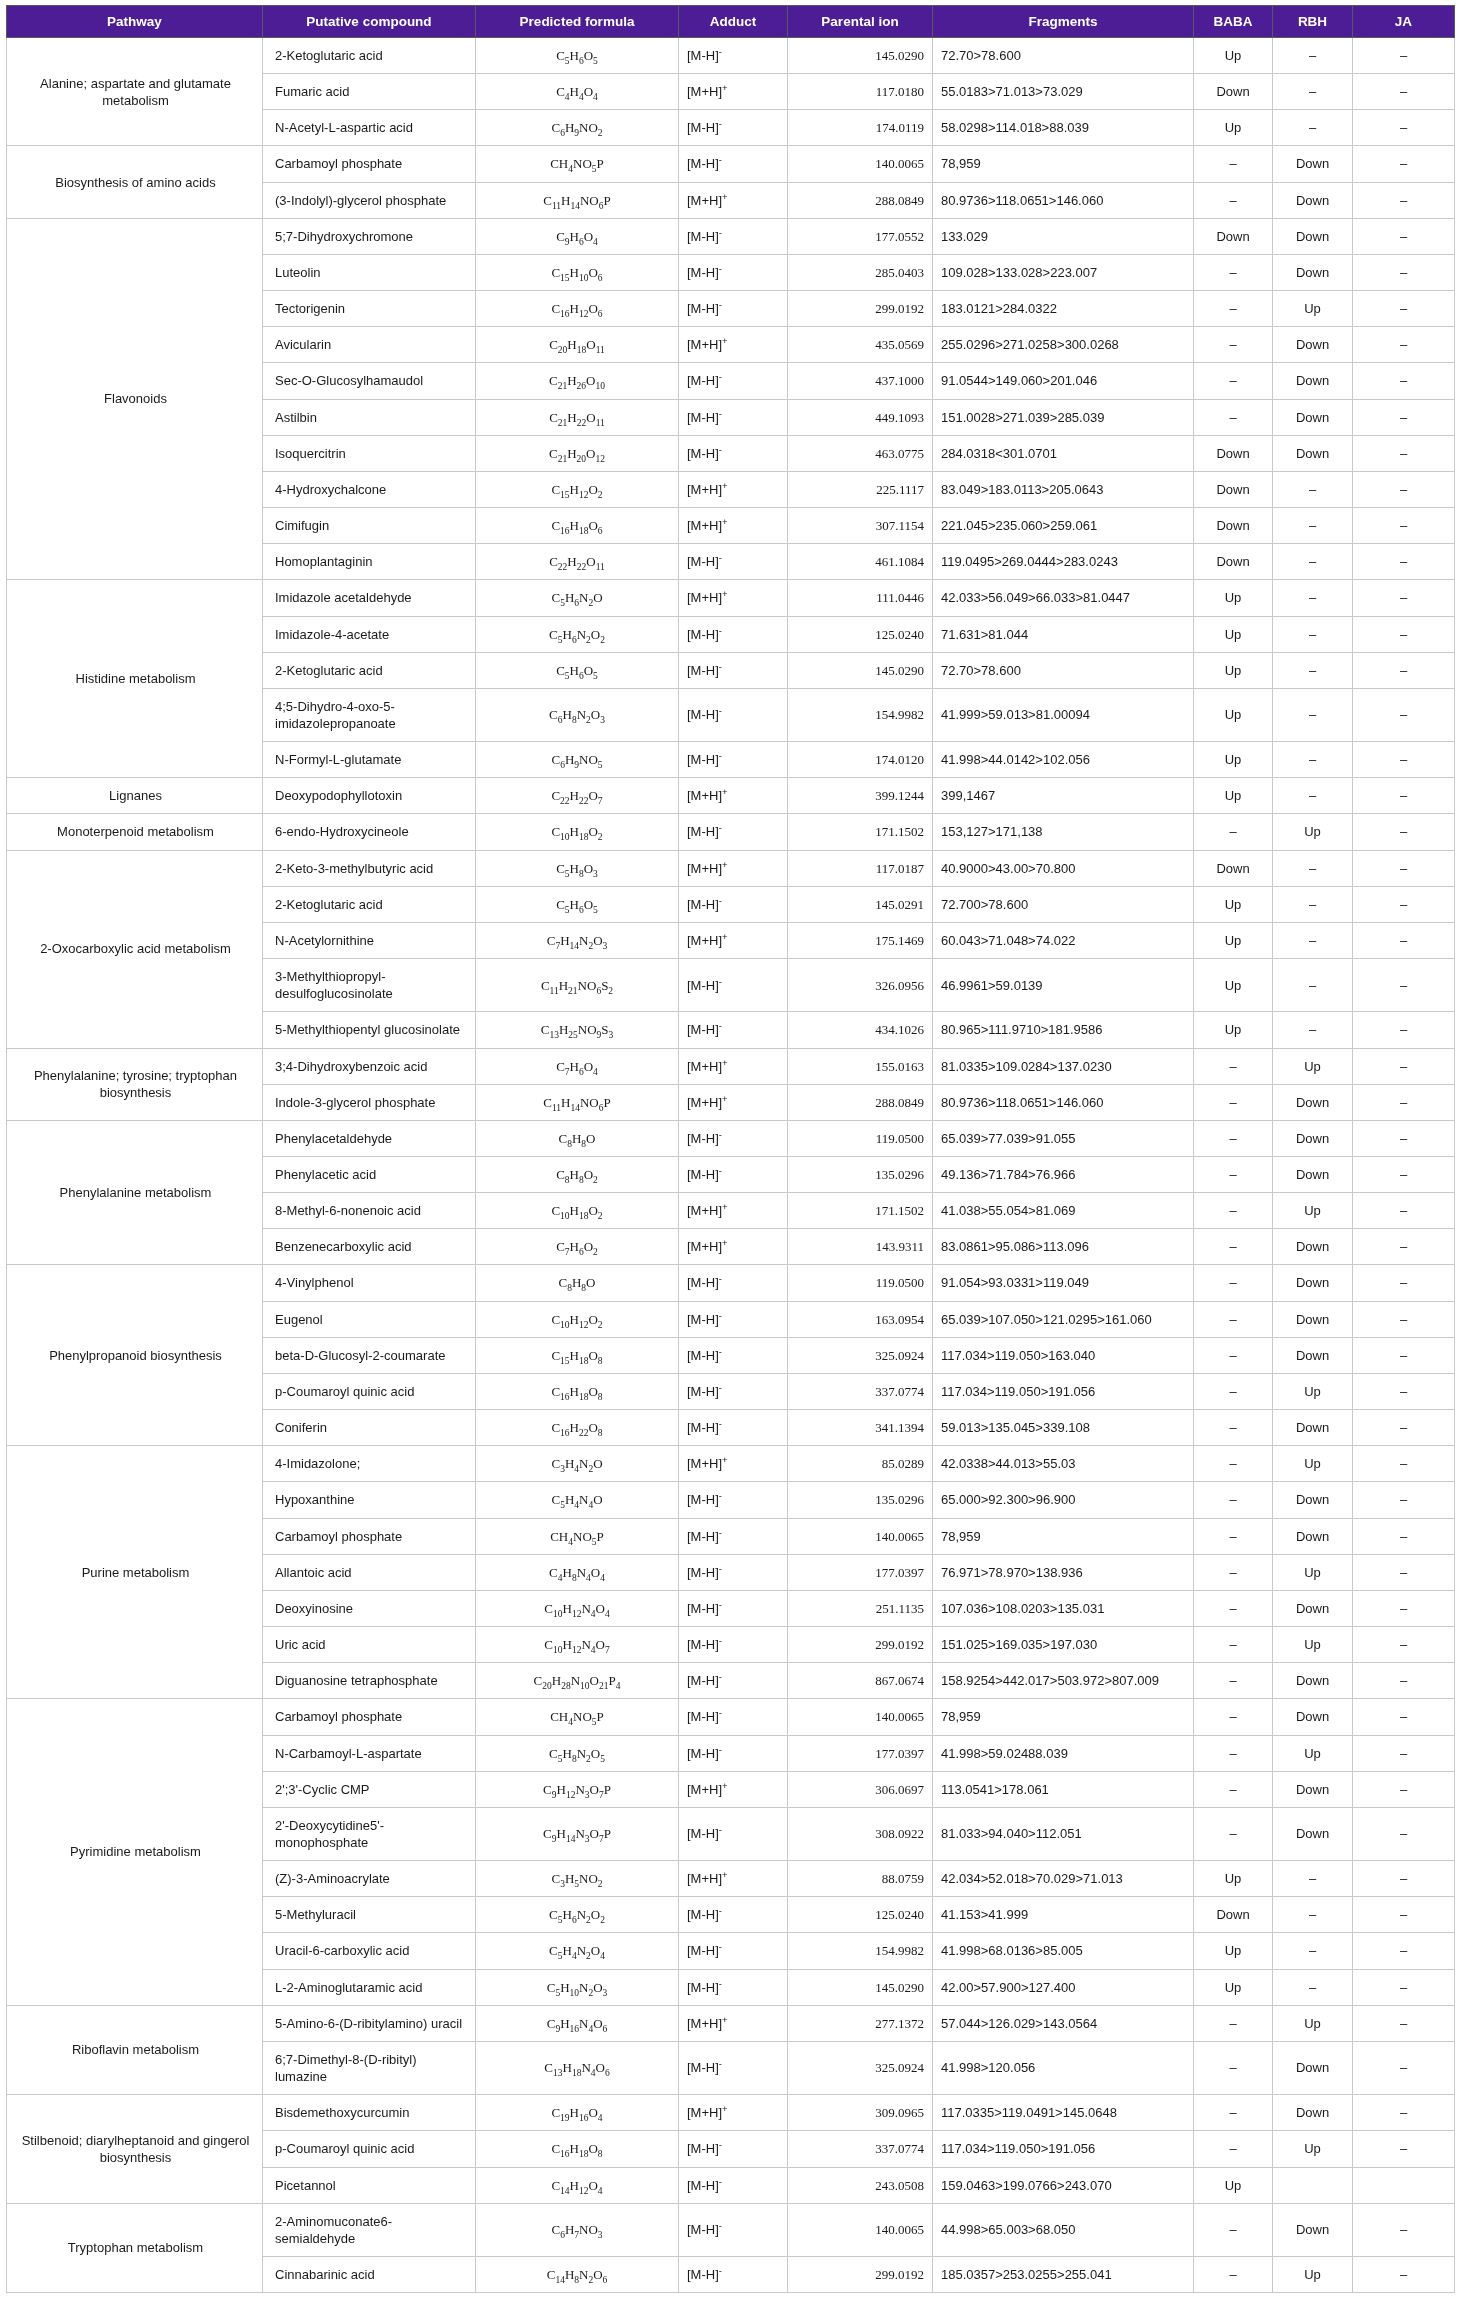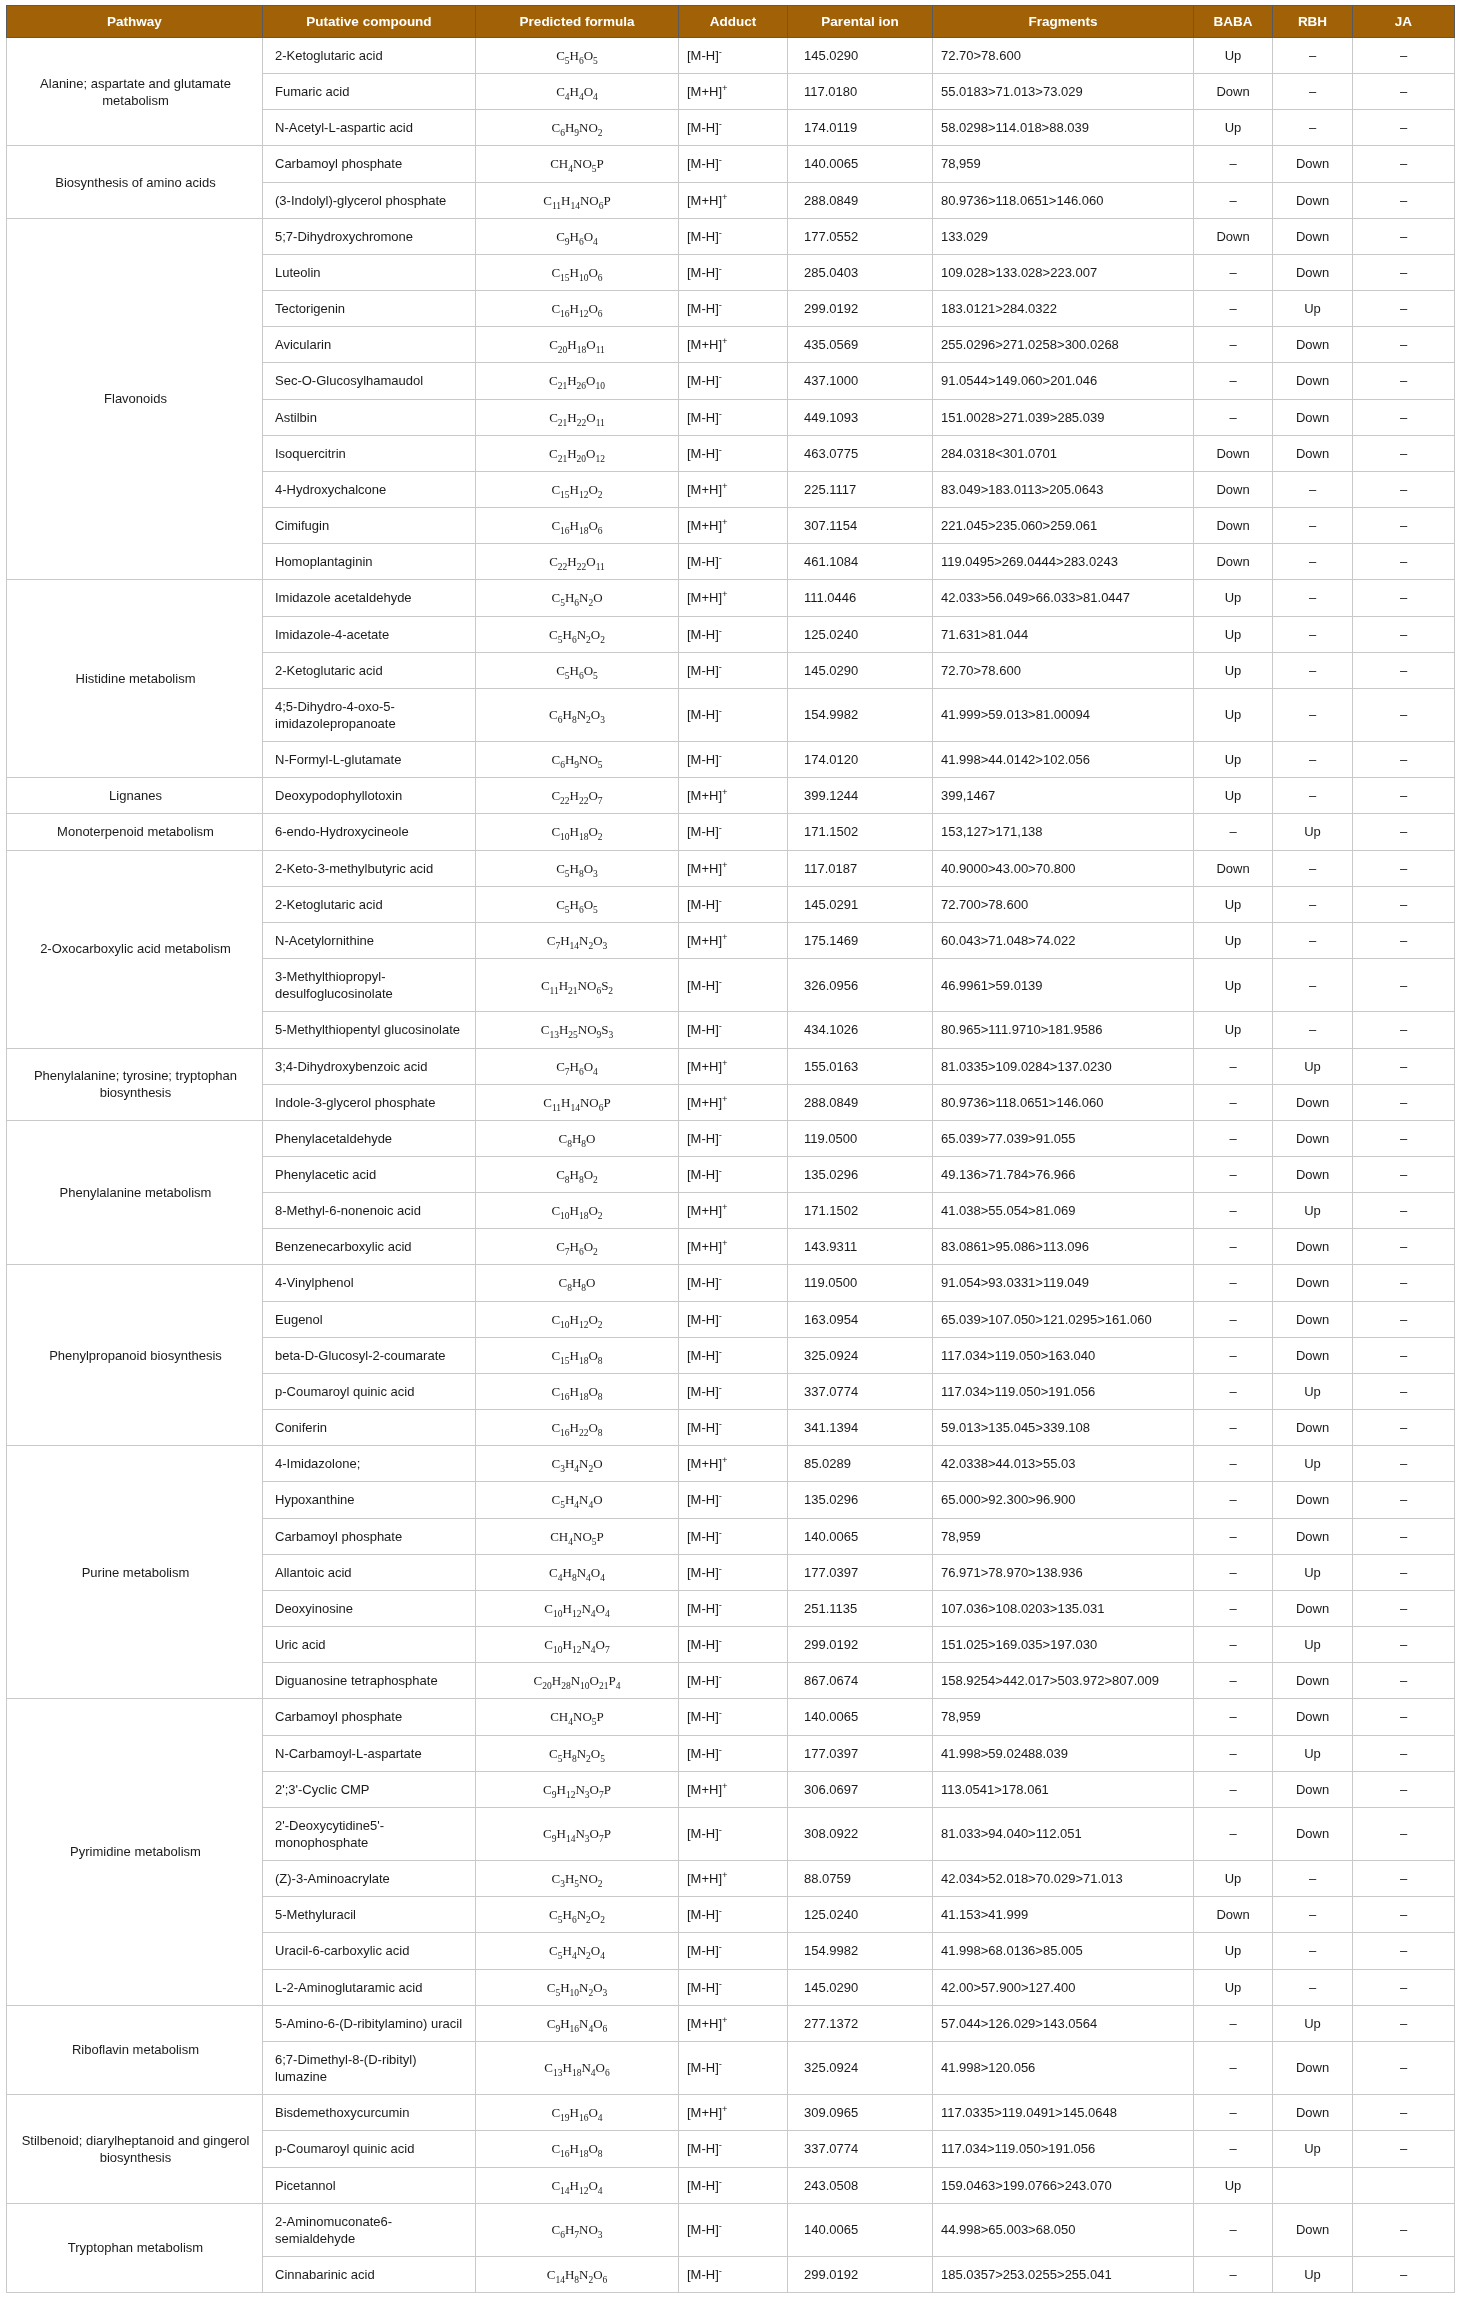--- a/index.html
+++ b/index.html
@@ -10,21 +10,21 @@
     width: 1460px;
   }
   .page { width: 1460px; min-height: 2304px; padding: 5px 6px 0 6px; }
 
   table {
     border-collapse: collapse;
     width: 1448px;
     table-layout: fixed;
   }
   thead th {
-    background: #a16207;
+    background: #4c1d95;
     color: #ffffff;
     font-size: 13.5px;
     font-weight: 700;
     text-align: center;
     padding: 8px 4px;
     height: 30px;
     border: 1px solid #58595b;
   }
   tbody td {
     border: 1px solid #c9c9c9;
@@ -32,21 +32,21 @@
     font-size: 13px;
     line-height: 1.32;
     padding: 9px 8px;
     vertical-align: middle;
     word-wrap: break-word;
   }
   td.pathway  { text-align: center;  padding-left: 10px; }
   td.compound { text-align: left;  padding-left: 12px; }
   td.formula  { text-align: center; font-family: Liberation Serif, serif; }
   td.adduct   { text-align: left; }
-  td.parental { text-align: left;  padding-left: 16px; }
+  td.parental { text-align: right;  padding-left: 16px; font-family: Liberation Serif, serif; }
   td.fragments{ text-align: left; padding-right: 16px; }
   td.flag     { text-align: center; }
   sub, sup { font-size: 9.5px; line-height: 0; }
   .footnote {
     font-size: 11.5px;
     color: #1b1b1b;
     padding: 10px 2px 14px 2px;
   }
 </style>
 </head>

